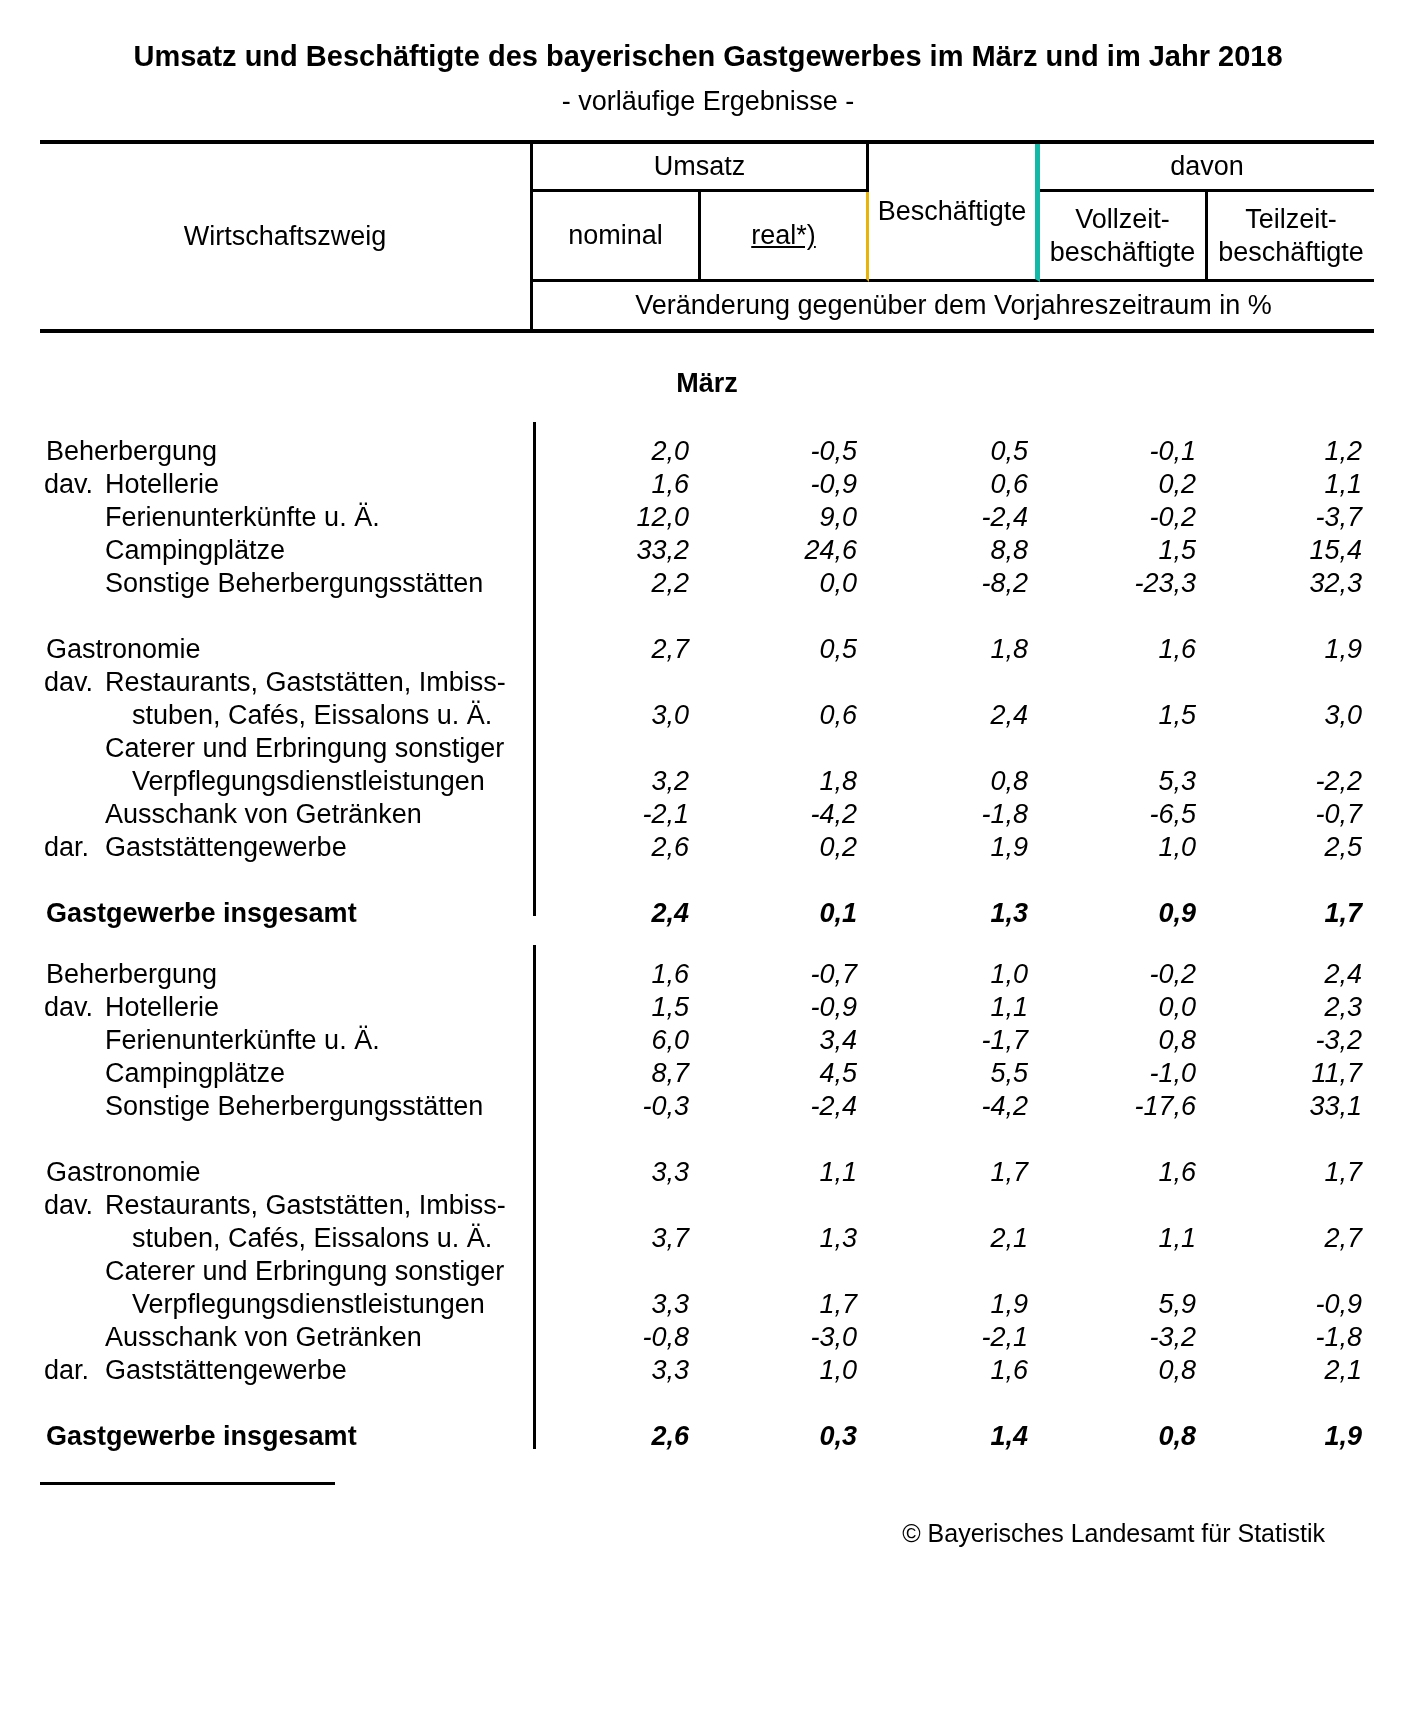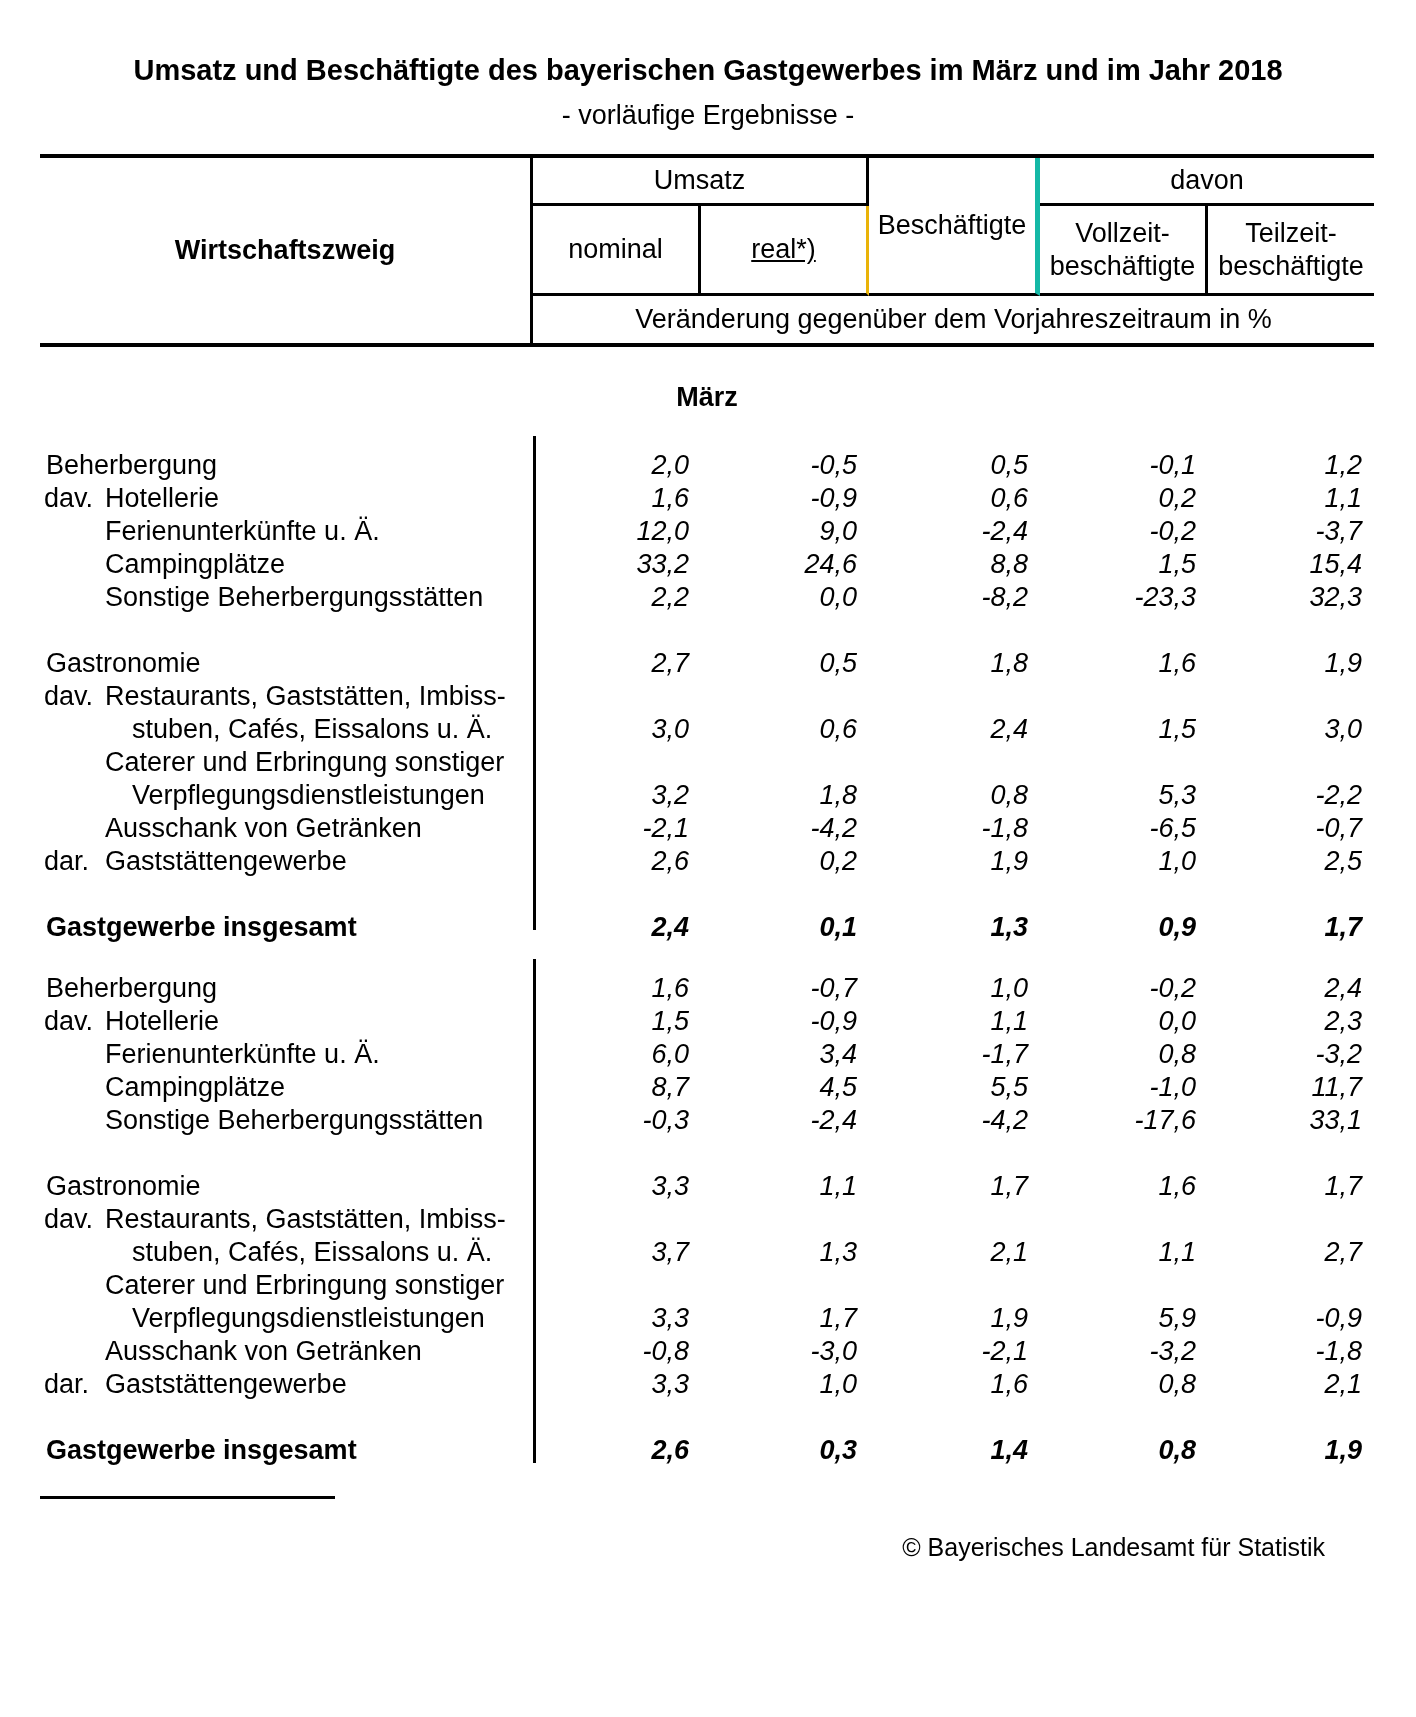--- a/index.html
+++ b/index.html
@@ -6,21 +6,21 @@
   html,body { background:#ffffff; }
   .page {
     position:relative;
     width:1416px; height:1717px;
     background:#ffffff; color:#000000;
     font-family:"Liberation Sans", sans-serif;
     font-size:27px;
     overflow:hidden;
   }
   .title {
-    padding-top:54px;
+    padding-top:40px;
     text-align:center;
     font-size:29px;
     font-weight:bold;
     line-height:33px;
   }
   .subtitle {
     margin-top:12px;
     text-align:center;
     line-height:33px;
   }
@@ -31,21 +31,21 @@
     display:grid;
     grid-template-columns:493px 168px 168px 171px 168px 166px;
     grid-template-rows:48px 90px 47px;
     border-top:4px solid #000;
     border-bottom:4px solid #000;
   }
   .hcell {
     display:flex; align-items:center; justify-content:center;
     text-align:center; line-height:33px;
   }
-  .h-wirtschaftszweig { grid-column:1; grid-row:1 / 4; border-right:3px solid #000;font-weight:bold; }
+  .h-wirtschaftszweig { grid-column:1; grid-row:1 / 4; border-right:3px solid #000; }
   .h-umsatz          { grid-column:2 / 4; grid-row:1; border-right:3px solid #000; border-bottom:3px solid #000; }
   .h-beschaeftigte   { grid-column:4; grid-row:1 / 3; border-right:5px solid #14b8a6; border-bottom:3px solid #000; }
   .h-davon           { grid-column:5 / 7; grid-row:1; border-bottom:3px solid #000; }
   .h-nominal         { grid-column:2; grid-row:2; border-right:3px solid #000; border-bottom:3px solid #000; }
   .h-real            { grid-column:3; grid-row:2; border-right:3px solid #eab308; border-bottom:3px solid #000;text-decoration:underline; }
   .h-vollzeit        { grid-column:5; grid-row:2; border-right:3px solid #000; border-bottom:3px solid #000; padding:0 8px; }
   .h-teilzeit        { grid-column:6; grid-row:2; border-bottom:3px solid #000; padding:0 8px; }
   .h-unit            { grid-column:2 / 7; grid-row:3; }
   
   .section-heading {

